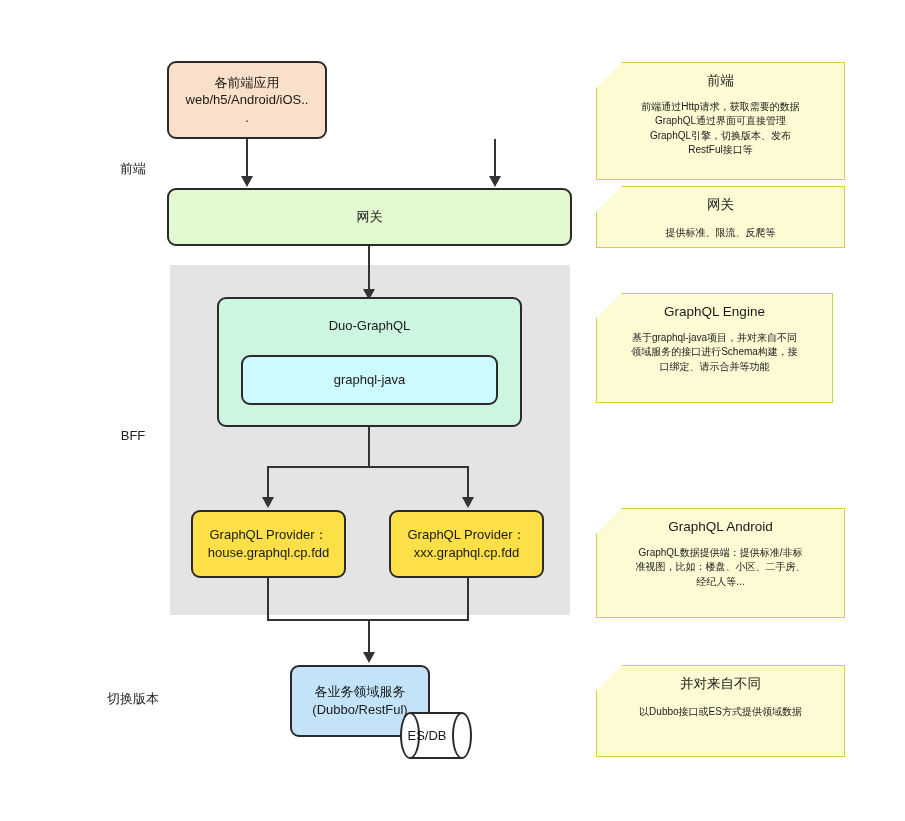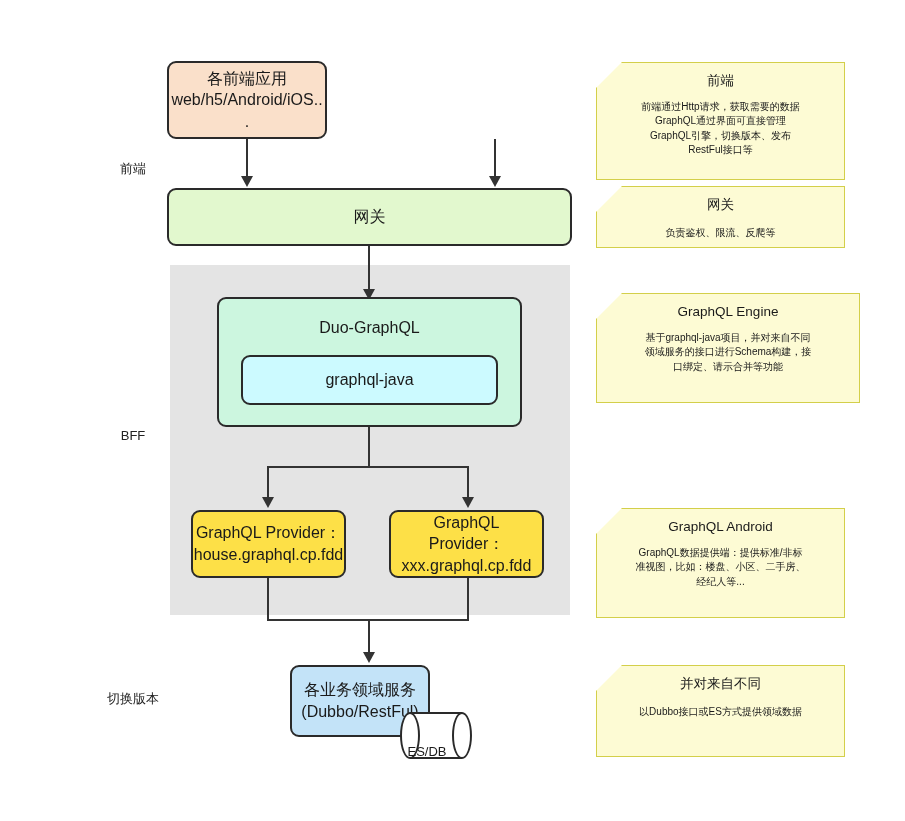--- a/index.html
+++ b/index.html
@@ -28,21 +28,21 @@
 
   
   .node {
     display: flex;
     align-items: center;
     justify-content: center;
     text-align: center;
     border: 2px solid #2a2a2a;
     border-radius: 9px;
     line-height: 1.35;
-    font-size: 16px;
+    font-size: 13px;
     white-space: pre-line;
     padding: 2px 6px;
   }
 
   .node-client  { background: #fae0ca; }
   .node-gateway { background: #e2f8ce; }
   .node-engine  { background: #ccf6df; align-items: flex-start; padding-top: 18px; }
   .node-inner   { background: #ccfaff; }
   .node-provider{ background: #fde047; }
   .node-domain  { background: #c3e3f8; }
@@ -121,21 +121,20 @@
   .cyl-label {
     position: absolute;
     left: 0; top: 0;
     width: 100%; height: 100%;
     display: flex;
     align-items: center;
     justify-content: center;
     font-size: 13px;
     padding-right: 18px;
     box-sizing: border-box;
-    margin-top: 16px;
   }
 </style>
 </head>
 <body>
 
 <div id="canvas">
 
   <div class="abs band" style="left:170px; top:265px; width:400px; height:350px;"></div>
 
   <div class="abs lane-label" style="left:88px; top:160px; width:90px;">前端</div>
@@ -194,24 +193,24 @@
   <div class="abs note" style="left:596px; top:62px; width:249px; height:118px;">
     <div class="note-title">前端</div>
     <div class="note-body">前端通过Http请求，获取需要的数据
 GraphQL通过界面可直接管理
 GraphQL引擎，切换版本、发布
 RestFul接口等</div>
   </div>
 
   <div class="abs note compact" style="left:596px; top:186px; width:249px; height:62px;">
     <div class="note-title">网关</div>
-    <div class="note-body">负责鉴权、限流、反爬等</div>
-  </div>
-
-  <div class="abs note" style="left:596px; top:293px; width:264px; height:110px;">
+    <div class="note-body">提供标准、限流、反爬等</div>
+  </div>
+
+  <div class="abs note" style="left:596px; top:293px; width:237px; height:110px;">
     <div class="note-title">GraphQL Engine</div>
     <div class="note-body">基于graphql-java项目，并对来自不同
 领域服务的接口进行Schema构建，接
 口绑定、请示合并等功能</div>
   </div>
 
   <div class="abs note" style="left:596px; top:508px; width:249px; height:110px;">
     <div class="note-title">GraphQL Android</div>
     <div class="note-body">GraphQL数据提供端：提供标准/非标
 准视图，比如：楼盘、小区、二手房、

